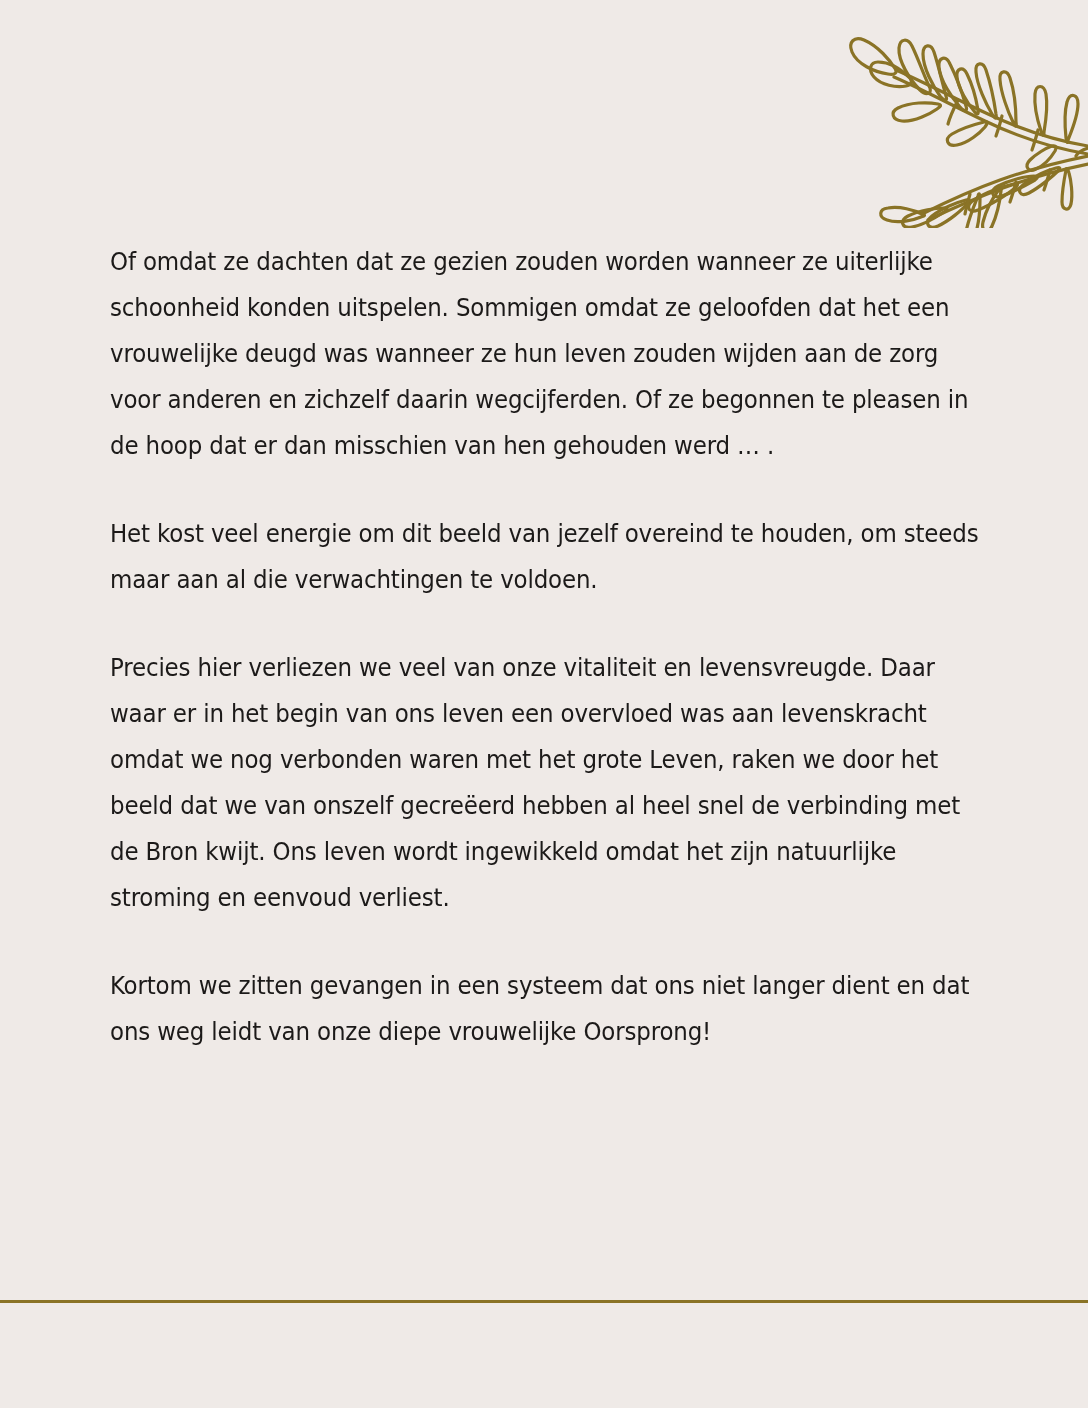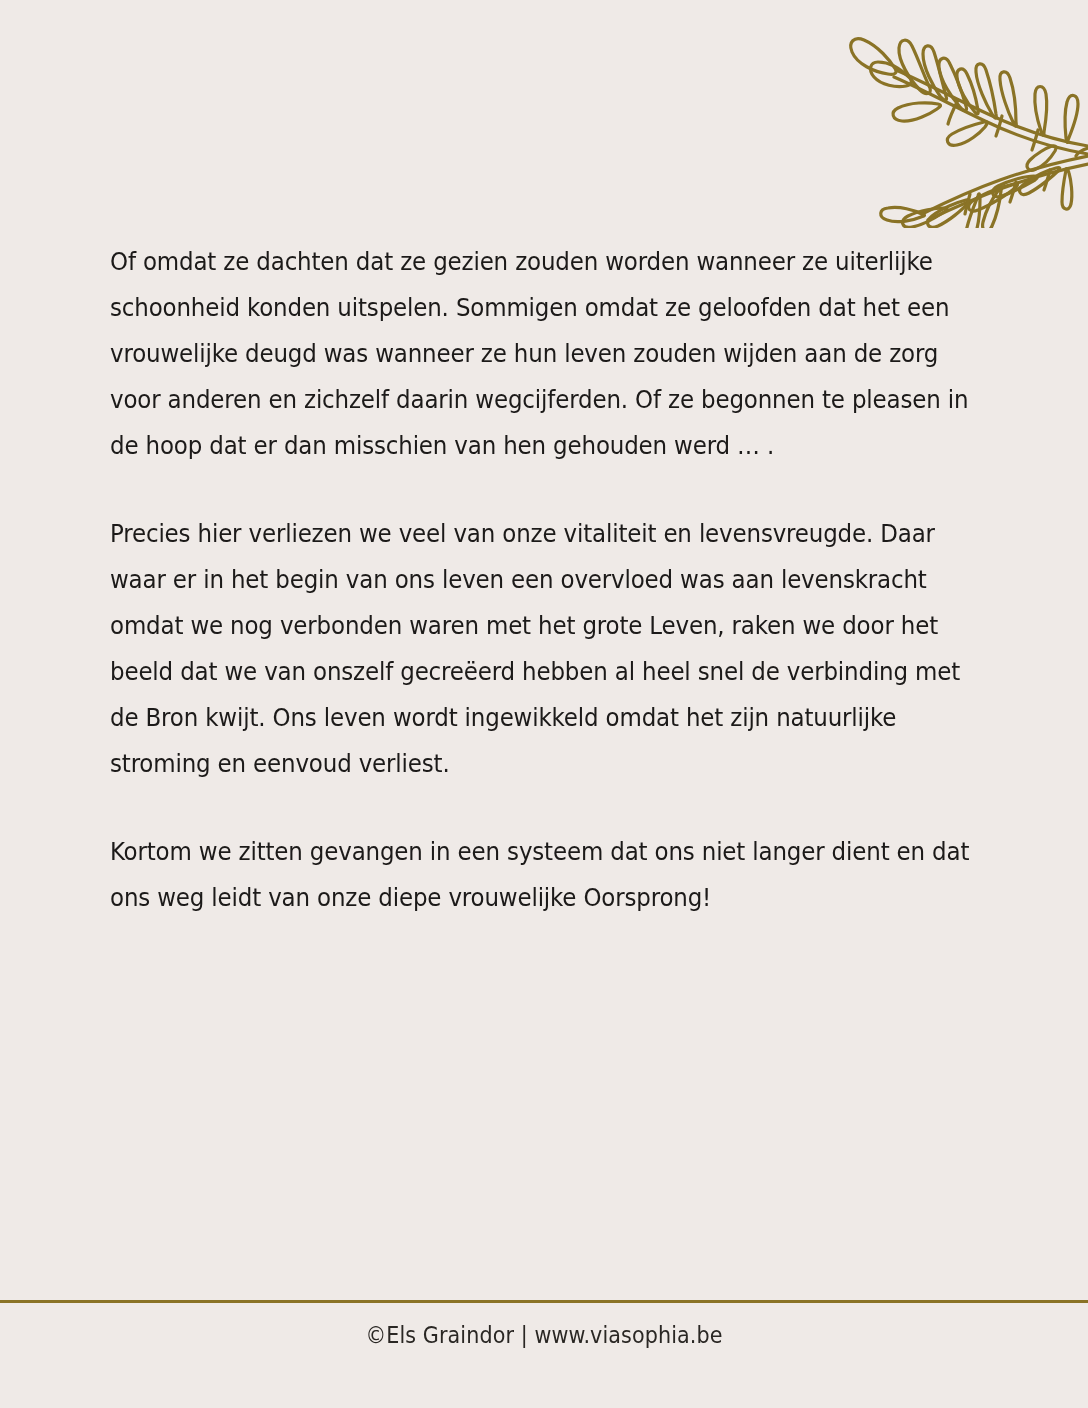--- a/index.html
+++ b/index.html
@@ -150,20 +150,20 @@
       <path d="M164 88 C162 96 160 102 158 108"></path>
       <path d="M200 102 C198 110 196 116 194 122"></path>
       <path d="M132 166 C130 174 128 180 127 186"></path>
       <path d="M178 154 C176 162 174 168 172 174"></path>
       <path d="M212 142 C210 150 208 156 206 162"></path>
     </svg>
   </div>
 
   <div class="content">
     <p class="para">Of omdat ze dachten dat ze gezien zouden worden wanneer ze uiterlijke schoonheid konden uitspelen. Sommigen omdat ze geloofden dat het een vrouwelijke deugd was wanneer ze hun leven zouden wijden aan de zorg voor anderen en zichzelf daarin wegcijferden. Of ze begonnen te pleasen in de hoop dat er dan misschien van hen gehouden werd … .</p>
+    <p class="para">Het kost veel energie om dit beeld van jezelf overeind te houden, om steeds maar aan al die verwachtingen te voldoen.</p>
     <p class="para">Precies hier verliezen we veel van onze vitaliteit en levensvreugde. Daar waar er in het begin van ons leven een overvloed was aan levenskracht omdat we nog verbonden waren met het grote Leven, raken we door het beeld dat we van onszelf gecreëerd hebben al heel snel de verbinding met de Bron kwijt. Ons leven wordt ingewikkeld omdat het zijn natuurlijke stroming en eenvoud verliest.</p>
     <p class="para">Kortom we zitten gevangen in een systeem dat ons niet langer dient en dat ons weg leidt van onze diepe vrouwelijke Oorsprong!</p>
   </div>
 
   <div class="footer-rule"></div>
-  <div class="footer-text">©Els Graindor | www.viasophia.be</div>
 
 </div>
 
 </body></html>

